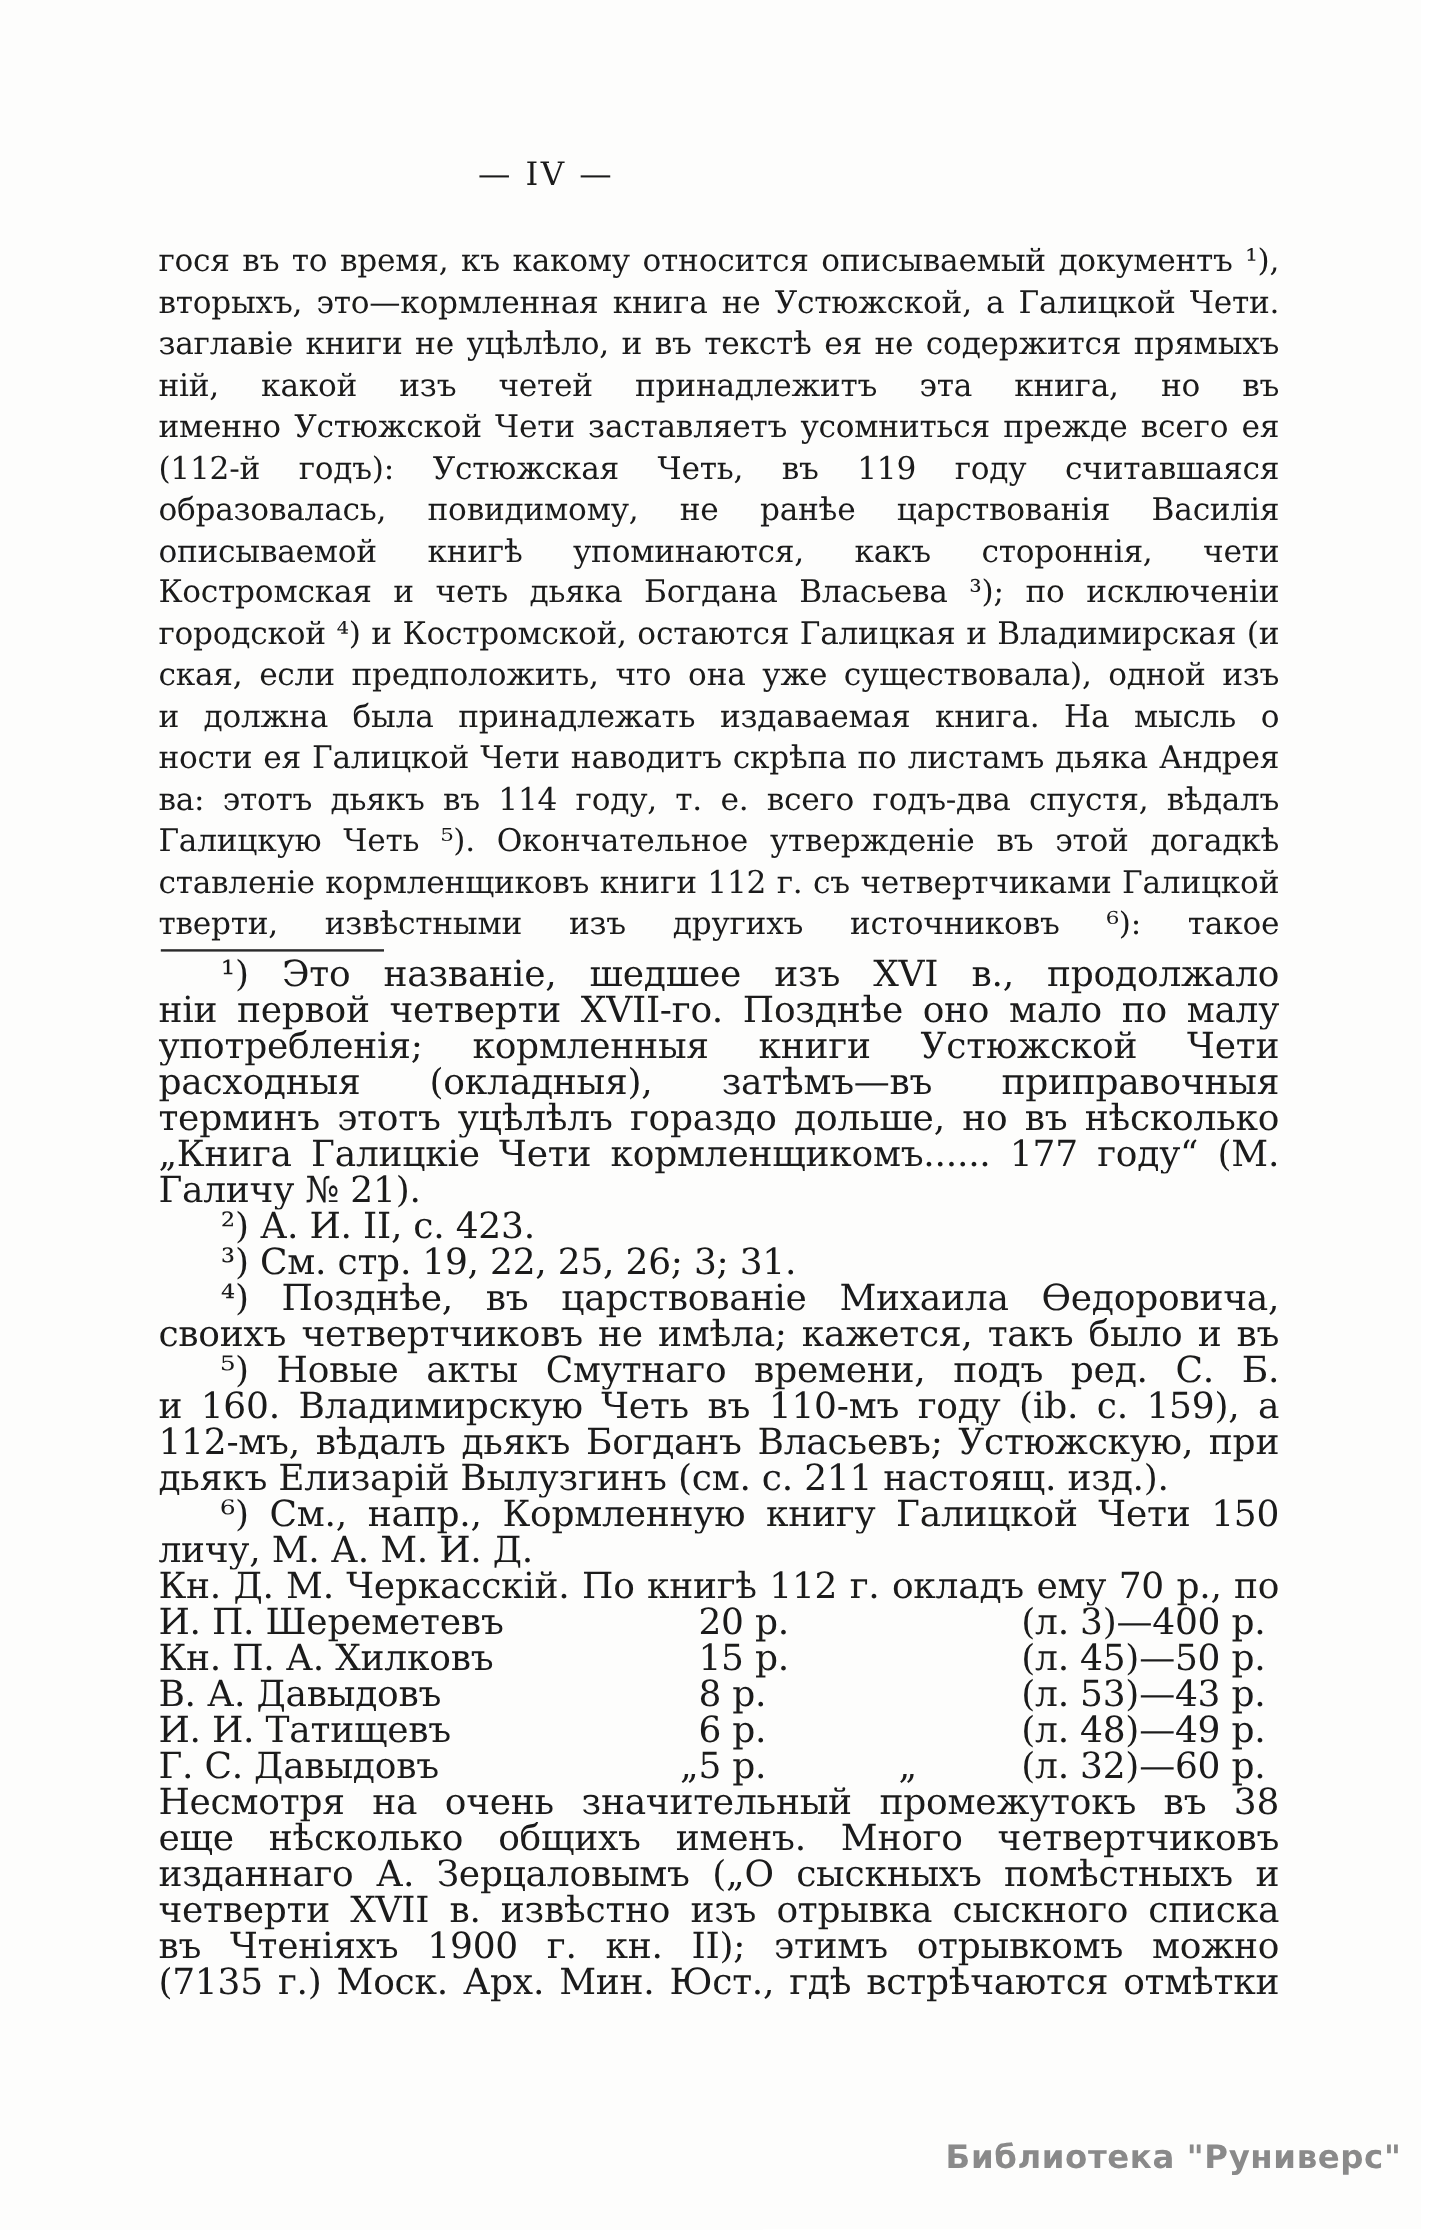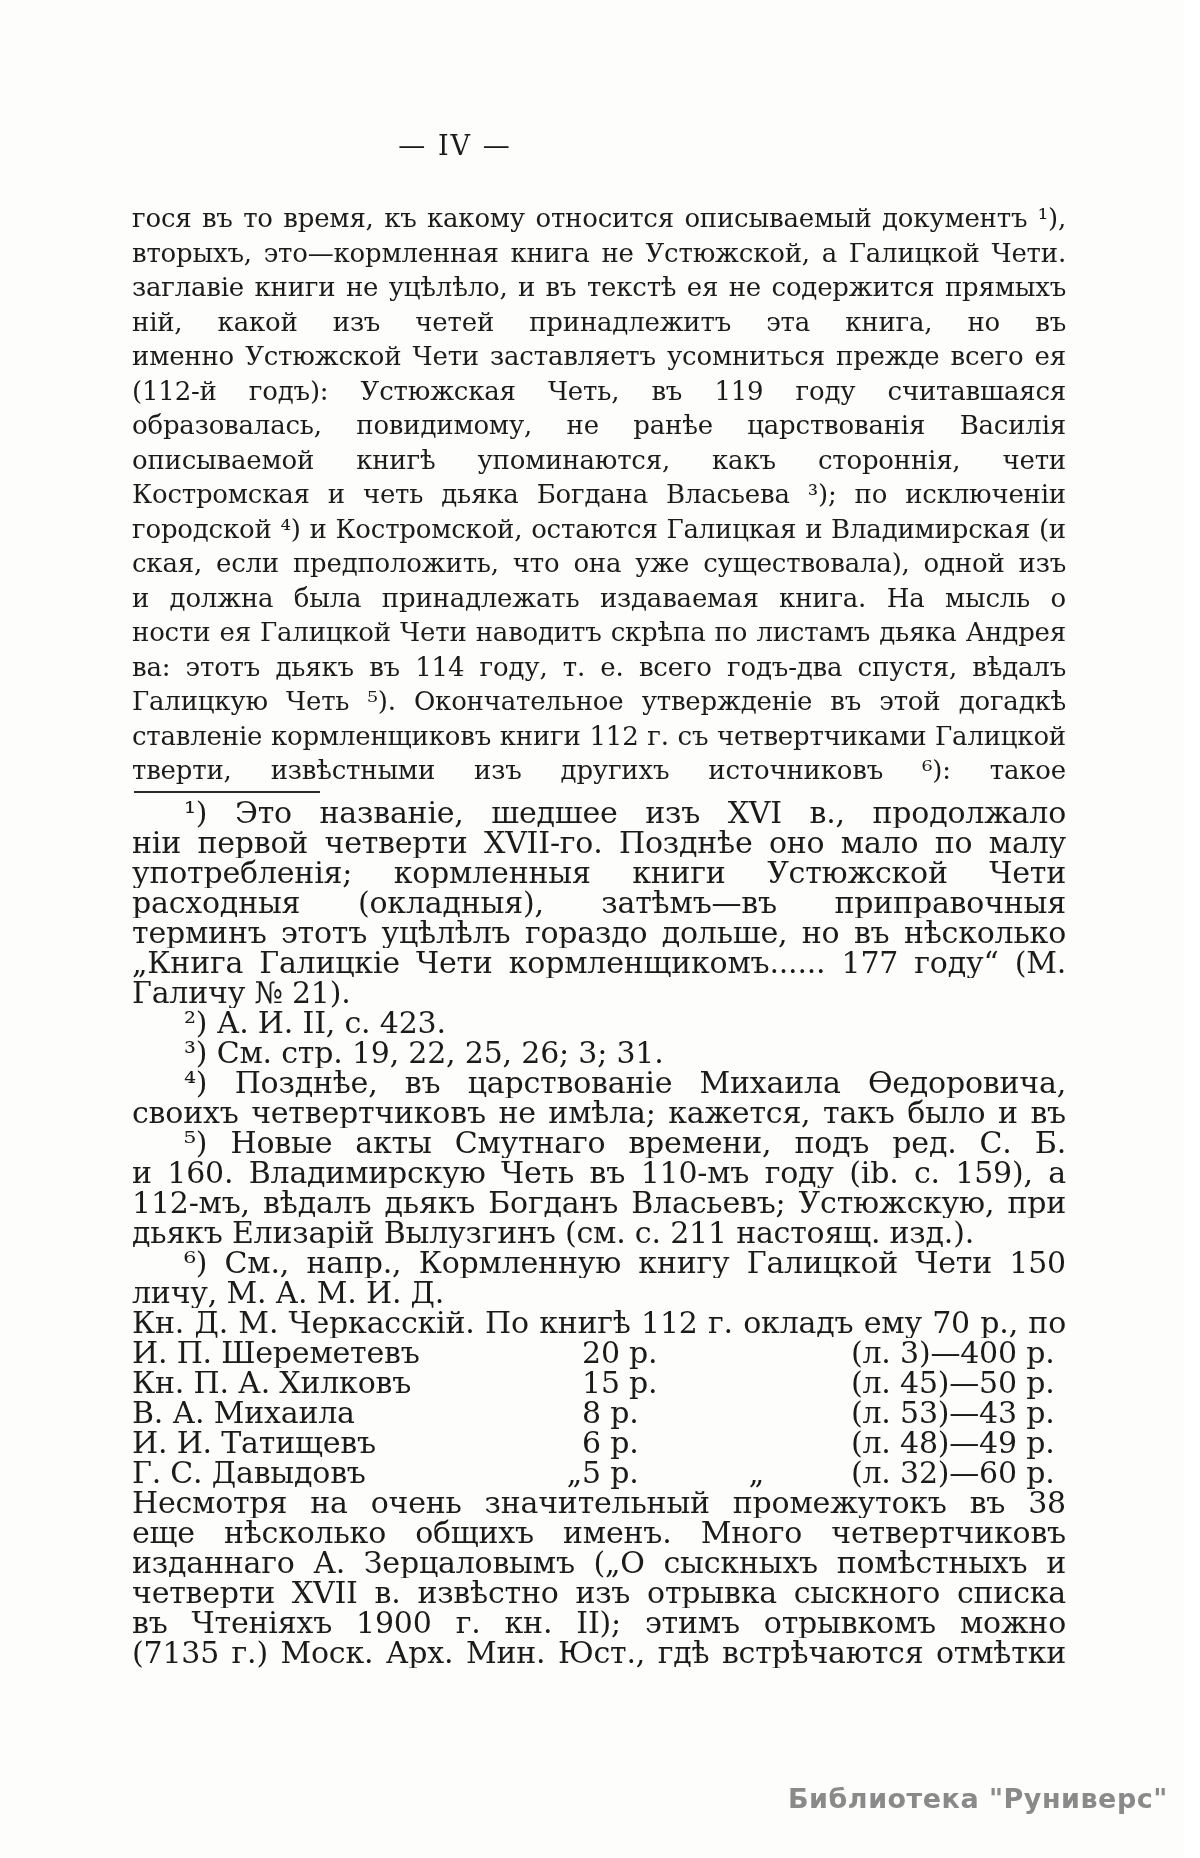--- a/index.html
+++ b/index.html
@@ -106,21 +106,21 @@
         <span class="t-folio">(л. 3)—400 р.</span>
       </div>
         <div class="t-row">
         <span class="t-name">Кн. П. А. Хилковъ</span>
         <span class="t-d1"></span>
         <span class="t-amt">15 р.</span>
         <span class="t-d2"></span>
         <span class="t-folio">(л. 45)—50 р.</span>
       </div>
         <div class="t-row">
-        <span class="t-name">В. А. Михаила</span>
+        <span class="t-name">В. А. Давыдовъ</span>
         <span class="t-d1"></span>
         <span class="t-amt">8 р.</span>
         <span class="t-d2"></span>
         <span class="t-folio">(л. 53)—43 р.</span>
       </div>
         <div class="t-row">
         <span class="t-name">И. И. Татищевъ</span>
         <span class="t-d1"></span>
         <span class="t-amt">6 р.</span>
         <span class="t-d2"></span>

